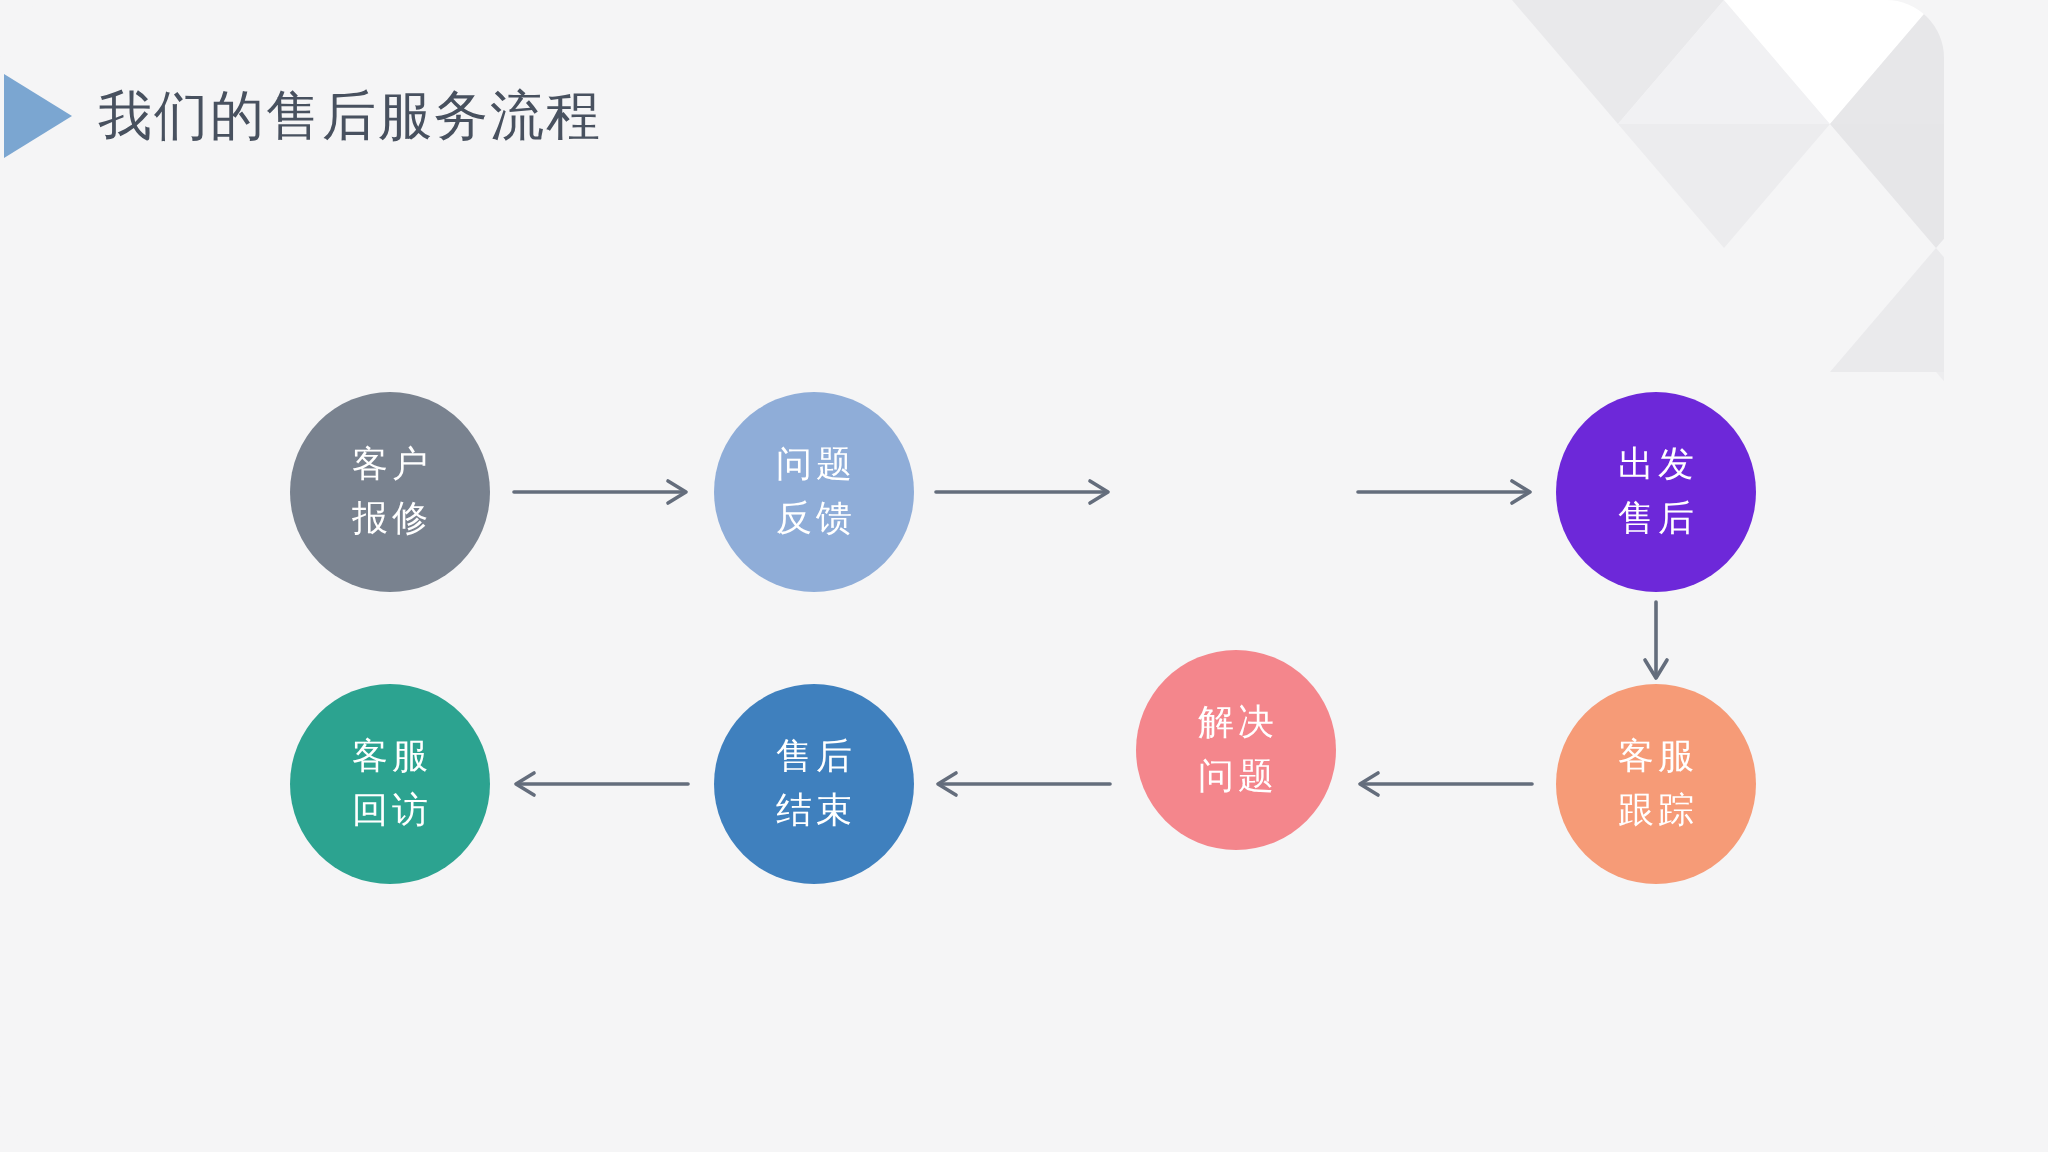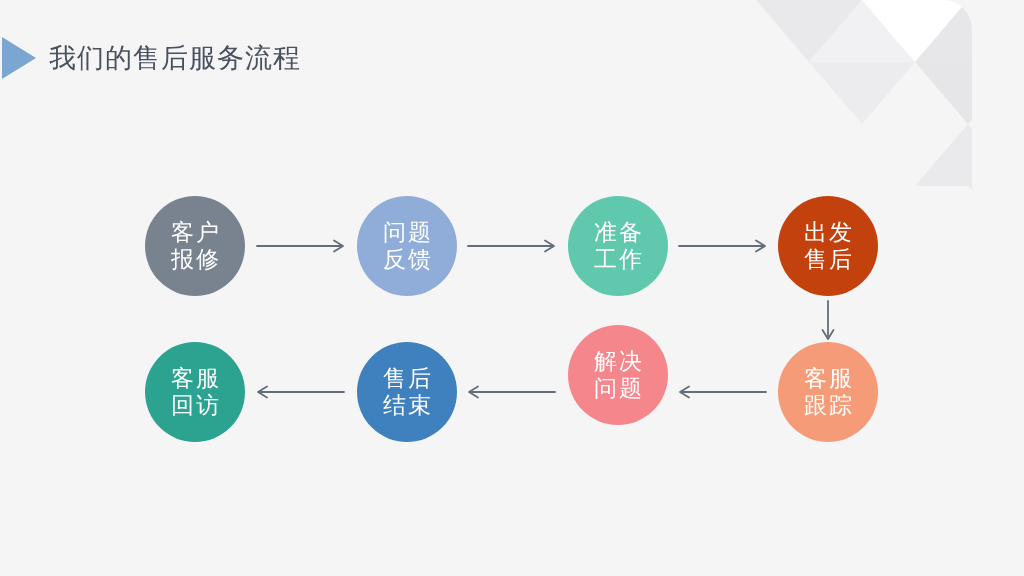--- a/index.html
+++ b/index.html
@@ -52,21 +52,21 @@
   .circle {
     position: absolute;
     width: 100px;
     height: 100px;
     border-radius: 50%;
     display: flex;
     flex-direction: column;
     align-items: center;
     justify-content: center;
     color: #ffffff;
-    font-size: 23px;
+    font-size: 18px;
     letter-spacing: 2px;
     line-height: 27px;
     text-align: center;
   }
   .circle .line { text-indent: 2px; }
 
   .arrows {
     position: absolute;
     left: 0;
     top: 0;
@@ -106,25 +106,21 @@
   <div class="flow">
 
     <div class="circle" style="left: 145px; top: 196px; background-color: rgb(121, 130, 143);">
       <div class="line">客户</div>
       <div class="line">报修</div>
     </div>
     <div class="circle" style="left: 357px; top: 196px; background-color: rgb(143, 173, 216);">
       <div class="line">问题</div>
       <div class="line">反馈</div>
     </div>
-    <div class="circle" style="left: 568px; top: 196px; background-color: rgb(96, 200, 172);">
-      <div class="line">准备</div>
-      <div class="line">工作</div>
-    </div>
-    <div class="circle" style="left: 778px; top: 196px; background-color: #c2410c;">
+    <div class="circle" style="left: 778px; top: 196px; background-color: #6d28d9;">
       <div class="line">出发</div>
       <div class="line">售后</div>
     </div>
 
     <div class="circle" style="left: 778px; top: 342px; background-color: rgb(246, 155, 119);">
       <div class="line">客服</div>
       <div class="line">跟踪</div>
     </div>
     <div class="circle" style="left: 568px; top: 325px; background-color: rgb(244, 134, 140);">
       <div class="line">解决</div>

